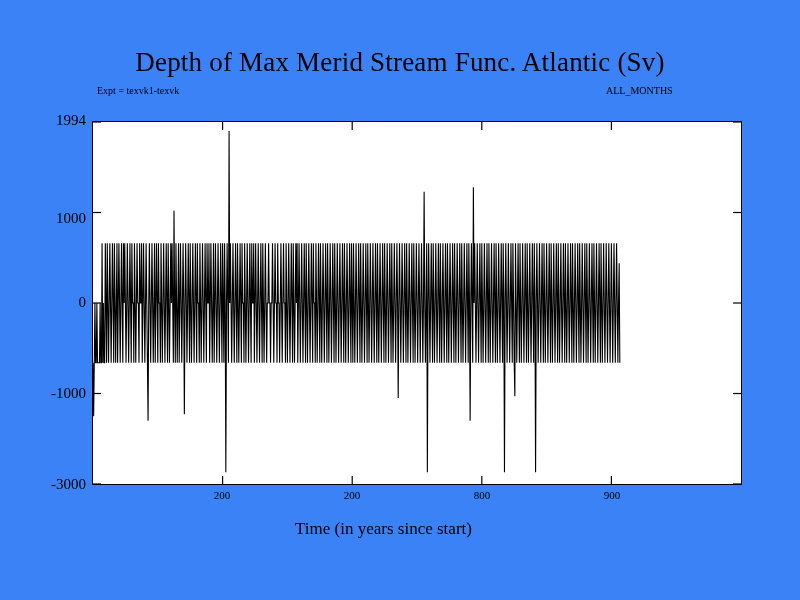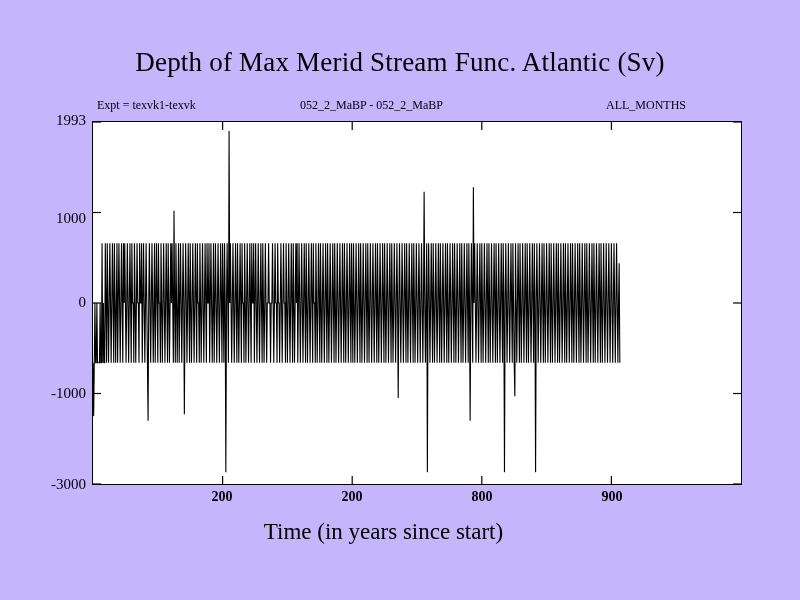--- a/index.html
+++ b/index.html
@@ -11,51 +11,51 @@
     width: 800px;
     height: 600px;
     overflow: hidden;
     font-family: "Liberation Serif", serif;
     color: #000000;
   }
   #page {
     position: relative;
     width: 800px;
     height: 600px;
-    background: #c4b5fd;
+    background: #3b82f6;
   }
   #chart-title {
     position: absolute;
     left: 0;
     top: 47px;
     width: 800px;
     text-align: center;
     font-size: 27px;
     font-family: "Liberation Serif", serif;
     letter-spacing: 0.2px;
     white-space: nowrap;
   }
   .subtitle {
     position: absolute;
-    top: 98px;
-    font-size: 12px;
+    top: 85px;
+    font-size: 10px;
     font-family: "Liberation Serif", serif;
     white-space: nowrap;
   }
   #subtitle-left  { left: 97px; }
   #subtitle-center{ left: 300px; }
   #subtitle-right { left: 606px; }
 
   #xlabel {
     position: absolute;
     left: 0;
     top: 519px;
     width: 767px;
     text-align: center;
-    font-size: 23px;
+    font-size: 17px;
     font-family: "Liberation Serif", serif;
   }
 
   #plot-area {
     position: absolute;
     left: 92px;
     top: 121px;
     width: 650px;
     height: 364px;
     border: 1.5px solid #000000;
@@ -96,36 +96,34 @@
   #xtick-wrap {
     position: absolute;
     left: 92px;
     top: 489px;
     width: 650px;
     height: 24px;
   }
   .xtick-label {
     position: absolute;
     top: 0;
-    font-size: 14px;
+    font-size: 11px;
     font-family: "Liberation Serif", serif;
     transform: translateX(-50%);
     white-space: nowrap;
-    font-weight: bold;
   }
 </style>
 </head>
 <body>
 
 <div id="page">
 
   <div id="chart-title">Depth of Max Merid Stream Func. Atlantic (Sv)</div>
 
   <div class="subtitle" id="subtitle-left">Expt = texvk1-texvk</div>
-  <div class="subtitle" id="subtitle-center">052_2_MaBP - 052_2_MaBP</div>
   <div class="subtitle" id="subtitle-right">ALL_MONTHS</div>
 
   <div id="plot-area">
     <svg id="plot-svg" viewBox="0 0 650 364" preserveAspectRatio="none">
       <g>
         <polyline id="series-path" fill="none" stroke="#000000" stroke-width="1.1" vector-effect="non-scaling-stroke" points="0.00,242.06 0.65,295.75 1.30,242.06 1.95,182.00 2.60,242.06 3.25,242.06 3.90,182.00 4.55,242.06 5.20,242.06 5.85,242.06 6.50,242.06 7.15,182.00 7.80,242.06 8.45,242.06 9.10,121.94 9.75,242.06 10.40,182.00 11.05,242.06 11.70,242.06 12.35,121.94 13.00,182.00 13.65,242.06 14.30,121.94 14.95,182.00 15.60,242.06 16.25,182.00 16.90,121.94 17.55,182.00 18.20,242.06 18.85,182.00 19.50,121.94 20.15,182.00 20.80,242.06 21.45,121.94 22.10,182.00 22.75,242.06 23.40,182.00 24.05,121.94 24.70,242.06 25.35,182.00 26.00,121.94 26.65,182.00 27.30,242.06 27.95,182.00 28.60,121.94 29.25,182.00 29.90,242.06 30.55,121.94 31.20,182.00 31.85,121.94 32.50,182.00 33.15,242.06 33.80,182.00 34.45,121.94 35.10,182.00 35.75,242.06 36.40,182.00 37.05,121.94 37.70,182.00 38.35,242.06 39.00,121.94 39.65,182.00 40.30,182.00 40.95,242.06 41.60,121.94 42.25,182.00 42.90,242.06 43.55,182.00 44.20,121.94 44.85,182.00 45.50,182.00 46.15,242.06 46.80,121.94 47.45,182.00 48.10,182.00 48.75,121.94 49.40,242.06 50.05,182.00 50.70,121.94 51.35,182.00 52.00,242.06 52.65,182.00 53.30,121.94 53.95,182.00 54.60,242.06 55.25,300.30 55.90,182.00 56.55,121.94 57.20,182.00 57.85,242.06 58.50,182.00 59.15,121.94 59.80,182.00 60.45,242.06 61.10,182.00 61.75,121.94 62.40,242.06 63.05,182.00 63.70,121.94 64.35,182.00 65.00,242.06 65.65,121.94 66.30,182.00 66.95,182.00 67.60,242.06 68.25,121.94 68.90,182.00 69.55,242.06 70.20,182.00 70.85,121.94 71.50,182.00 72.15,242.06 72.80,182.00 73.45,121.94 74.10,182.00 74.75,242.06 75.40,121.94 76.05,182.00 76.70,242.06 77.35,182.00 78.00,121.94 78.65,182.00 79.30,121.94 79.95,182.00 80.60,242.06 81.25,89.18 81.90,182.00 82.55,242.06 83.20,121.94 83.85,182.00 84.50,242.06 85.15,182.00 85.80,121.94 86.45,242.06 87.10,182.00 87.75,121.94 88.40,182.00 89.05,242.06 89.70,182.00 90.35,121.94 91.00,182.00 91.65,293.93 92.30,182.00 92.95,121.94 93.60,182.00 94.25,242.06 94.90,182.00 95.55,121.94 96.20,182.00 96.85,242.06 97.50,121.94 98.15,182.00 98.80,242.06 99.45,182.00 100.10,121.94 100.75,182.00 101.40,242.06 102.05,182.00 102.70,121.94 103.35,182.00 104.00,242.06 104.65,121.94 105.30,182.00 105.95,182.00 106.60,242.06 107.25,121.94 107.90,182.00 108.55,242.06 109.20,182.00 109.85,121.94 110.50,182.00 111.15,242.06 111.80,182.00 112.45,121.94 113.10,182.00 113.75,242.06 114.40,121.94 115.05,182.00 115.70,182.00 116.35,121.94 117.00,242.06 117.65,182.00 118.30,121.94 118.95,182.00 119.60,242.06 120.25,182.00 120.90,121.94 121.55,242.06 122.20,182.00 122.85,121.94 123.50,182.00 124.15,242.06 124.80,182.00 125.45,121.94 126.10,182.00 126.75,242.06 127.40,182.00 128.05,121.94 128.70,182.00 129.35,242.06 130.00,121.94 130.65,182.00 131.30,242.06 131.95,121.94 132.60,182.00 133.25,352.17 133.90,182.00 134.55,121.94 135.20,182.00 135.85,242.06 136.50,9.10 137.15,182.00 137.80,121.94 138.45,182.00 139.10,242.06 139.75,182.00 140.40,121.94 141.05,182.00 141.70,242.06 142.35,182.00 143.00,121.94 143.65,182.00 144.30,242.06 144.95,121.94 145.60,182.00 146.25,242.06 146.90,182.00 147.55,121.94 148.20,182.00 148.85,242.06 149.50,121.94 150.15,182.00 150.80,182.00 151.45,242.06 152.10,121.94 152.75,182.00 153.40,242.06 154.05,182.00 154.70,121.94 155.35,182.00 156.00,242.06 156.65,182.00 157.30,121.94 157.95,182.00 158.60,242.06 159.25,121.94 159.90,182.00 160.55,182.00 161.20,121.94 161.85,242.06 162.50,182.00 163.15,121.94 163.80,182.00 164.45,242.06 165.10,182.00 165.75,121.94 166.40,182.00 167.05,242.06 167.70,182.00 168.35,121.94 169.00,182.00 169.65,242.06 170.30,121.94 170.95,182.00 171.60,242.06 172.25,182.00 172.90,121.94 173.55,182.00 174.20,242.06 174.85,182.00 175.50,182.00 176.15,121.94 176.80,182.00 177.45,182.00 178.10,242.06 178.75,182.00 179.40,182.00 180.05,121.94 180.70,182.00 181.35,242.06 182.00,182.00 182.65,121.94 183.30,182.00 183.95,182.00 184.60,242.06 185.25,121.94 185.90,182.00 186.55,182.00 187.20,242.06 187.85,182.00 188.50,121.94 189.15,182.00 189.80,242.06 190.45,182.00 191.10,121.94 191.75,182.00 192.40,182.00 193.05,242.06 193.70,121.94 194.35,182.00 195.00,242.06 195.65,182.00 196.30,121.94 196.95,182.00 197.60,242.06 198.25,182.00 198.90,121.94 199.55,182.00 200.20,242.06 200.85,121.94 201.50,182.00 202.15,242.06 202.80,182.00 203.45,121.94 204.10,182.00 204.75,121.94 205.40,242.06 206.05,182.00 206.70,121.94 207.35,182.00 208.00,242.06 208.65,182.00 209.30,121.94 209.95,182.00 210.60,242.06 211.25,182.00 211.90,121.94 212.55,182.00 213.20,242.06 213.85,121.94 214.50,182.00 215.15,242.06 215.80,182.00 216.45,121.94 217.10,182.00 217.75,242.06 218.40,182.00 219.05,121.94 219.70,182.00 220.35,242.06 221.00,121.94 221.65,182.00 222.30,182.00 222.95,242.06 223.60,121.94 224.25,182.00 224.90,242.06 225.55,182.00 226.20,121.94 226.85,182.00 227.50,242.06 228.15,121.94 228.80,182.00 229.45,242.06 230.10,182.00 230.75,121.94 231.40,182.00 232.05,242.06 232.70,182.00 233.35,121.94 234.00,182.00 234.65,242.06 235.30,121.94 235.95,182.00 236.60,242.06 237.25,182.00 237.90,121.94 238.55,182.00 239.20,242.06 239.85,182.00 240.50,121.94 241.15,182.00 241.80,242.06 242.45,121.94 243.10,182.00 243.75,242.06 244.40,182.00 245.05,121.94 245.70,182.00 246.35,242.06 247.00,182.00 247.65,121.94 248.30,182.00 248.95,242.06 249.60,182.00 250.25,121.94 250.90,182.00 251.55,242.06 252.20,121.94 252.85,182.00 253.50,242.06 254.15,182.00 254.80,121.94 255.45,182.00 256.10,242.06 256.75,182.00 257.40,121.94 258.05,182.00 258.70,242.06 259.35,121.94 260.00,182.00 260.65,242.06 261.30,121.94 261.95,182.00 262.60,242.06 263.25,182.00 263.90,121.94 264.55,182.00 265.20,242.06 265.85,182.00 266.50,121.94 267.15,182.00 267.80,242.06 268.45,121.94 269.10,182.00 269.75,242.06 270.40,182.00 271.05,121.94 271.70,182.00 272.35,242.06 273.00,182.00 273.65,121.94 274.30,182.00 274.95,242.06 275.60,121.94 276.25,182.00 276.90,242.06 277.55,182.00 278.20,121.94 278.85,182.00 279.50,242.06 280.15,182.00 280.80,121.94 281.45,182.00 282.10,242.06 282.75,182.00 283.40,121.94 284.05,182.00 284.70,242.06 285.35,121.94 286.00,182.00 286.65,242.06 287.30,182.00 287.95,121.94 288.60,182.00 289.25,242.06 289.90,182.00 290.55,121.94 291.20,182.00 291.85,242.06 292.50,121.94 293.15,182.00 293.80,242.06 294.45,182.00 295.10,121.94 295.75,182.00 296.40,242.06 297.05,182.00 297.70,121.94 298.35,182.00 299.00,242.06 299.65,121.94 300.30,182.00 300.95,242.06 301.60,182.00 302.25,121.94 302.90,182.00 303.55,242.06 304.20,182.00 304.85,121.94 305.50,182.00 306.15,277.55 306.80,182.00 307.45,121.94 308.10,182.00 308.75,242.06 309.40,182.00 310.05,121.94 310.70,182.00 311.35,242.06 312.00,182.00 312.65,121.94 313.30,182.00 313.95,242.06 314.60,121.94 315.25,182.00 315.90,242.06 316.55,182.00 317.20,121.94 317.85,182.00 318.50,242.06 319.15,182.00 319.80,121.94 320.45,182.00 321.10,242.06 321.75,121.94 322.40,182.00 323.05,242.06 323.70,182.00 324.35,121.94 325.00,182.00 325.65,242.06 326.30,182.00 326.95,121.94 327.60,182.00 328.25,242.06 328.90,182.00 329.55,121.94 330.20,182.00 330.85,242.06 331.50,182.00 332.15,70.07 332.80,182.00 333.45,242.06 334.10,182.00 334.75,121.94 335.40,352.17 336.05,182.00 336.70,121.94 337.35,182.00 338.00,242.06 338.65,182.00 339.30,121.94 339.95,182.00 340.60,242.06 341.25,121.94 341.90,182.00 342.55,242.06 343.20,182.00 343.85,121.94 344.50,182.00 345.15,242.06 345.80,182.00 346.45,121.94 347.10,182.00 347.75,242.06 348.40,121.94 349.05,182.00 349.70,242.06 350.35,182.00 351.00,121.94 351.65,182.00 352.30,242.06 352.95,182.00 353.60,121.94 354.25,182.00 354.90,242.06 355.55,121.94 356.20,182.00 356.85,242.06 357.50,182.00 358.15,121.94 358.80,182.00 359.45,242.06 360.10,182.00 360.75,121.94 361.40,182.00 362.05,242.06 362.70,121.94 363.35,182.00 364.00,242.06 364.65,182.00 365.30,121.94 365.95,182.00 366.60,242.06 367.25,182.00 367.90,121.94 368.55,182.00 369.20,242.06 369.85,121.94 370.50,182.00 371.15,242.06 371.80,182.00 372.45,121.94 373.10,182.00 373.75,242.06 374.40,182.00 375.05,121.94 375.70,182.00 376.35,242.06 377.00,121.94 377.65,182.00 378.30,300.30 378.95,182.00 379.60,121.94 380.25,182.00 380.90,242.06 381.55,65.52 382.20,182.00 382.85,121.94 383.50,182.00 384.15,242.06 384.80,182.00 385.45,121.94 386.10,182.00 386.75,242.06 387.40,182.00 388.05,121.94 388.70,182.00 389.35,242.06 390.00,121.94 390.65,182.00 391.30,242.06 391.95,182.00 392.60,121.94 393.25,182.00 393.90,242.06 394.55,182.00 395.20,121.94 395.85,182.00 396.50,242.06 397.15,121.94 397.80,182.00 398.45,242.06 399.10,182.00 399.75,121.94 400.40,182.00 401.05,242.06 401.70,182.00 402.35,121.94 403.00,182.00 403.65,242.06 404.30,121.94 404.95,182.00 405.60,242.06 406.25,182.00 406.90,121.94 407.55,182.00 408.20,242.06 408.85,182.00 409.50,121.94 410.15,182.00 410.80,242.06 411.45,121.94 412.10,182.00 412.75,352.17 413.40,182.00 414.05,121.94 414.70,182.00 415.35,242.06 416.00,182.00 416.65,121.94 417.30,182.00 417.95,242.06 418.60,182.00 419.25,121.94 419.90,182.00 420.55,242.06 421.20,121.94 421.85,182.00 422.50,242.06 423.15,275.73 423.80,121.94 424.45,182.00 425.10,242.06 425.75,182.00 426.40,121.94 427.05,182.00 427.70,242.06 428.35,121.94 429.00,182.00 429.65,242.06 430.30,182.00 430.95,121.94 431.60,182.00 432.25,242.06 432.90,182.00 433.55,121.94 434.20,182.00 434.85,242.06 435.50,121.94 436.15,182.00 436.80,242.06 437.45,182.00 438.10,121.94 438.75,182.00 439.40,242.06 440.05,182.00 440.70,121.94 441.35,182.00 442.00,242.06 442.65,121.94 443.30,182.00 443.95,352.17 444.60,182.00 445.25,121.94 445.90,182.00 446.55,242.06 447.20,182.00 447.85,121.94 448.50,182.00 449.15,242.06 449.80,182.00 450.45,121.94 451.10,182.00 451.75,242.06 452.40,121.94 453.05,182.00 453.70,242.06 454.35,182.00 455.00,121.94 455.65,182.00 456.30,242.06 456.95,182.00 457.60,121.94 458.25,182.00 458.90,242.06 459.55,121.94 460.20,182.00 460.85,242.06 461.50,182.00 462.15,121.94 462.80,182.00 463.45,242.06 464.10,182.00 464.75,121.94 465.40,182.00 466.05,242.06 466.70,121.94 467.35,182.00 468.00,242.06 468.65,182.00 469.30,121.94 469.95,182.00 470.60,242.06 471.25,182.00 471.90,121.94 472.55,182.00 473.20,242.06 473.85,121.94 474.50,182.00 475.15,242.06 475.80,182.00 476.45,121.94 477.10,182.00 477.75,242.06 478.40,182.00 479.05,121.94 479.70,182.00 480.35,242.06 481.00,121.94 481.65,182.00 482.30,242.06 482.95,182.00 483.60,121.94 484.25,182.00 484.90,242.06 485.55,182.00 486.20,121.94 486.85,182.00 487.50,242.06 488.15,121.94 488.80,182.00 489.45,242.06 490.10,182.00 490.75,121.94 491.40,182.00 492.05,242.06 492.70,182.00 493.35,121.94 494.00,182.00 494.65,242.06 495.30,121.94 495.95,182.00 496.60,242.06 497.25,182.00 497.90,121.94 498.55,182.00 499.20,242.06 499.85,182.00 500.50,121.94 501.15,182.00 501.80,242.06 502.45,121.94 503.10,182.00 503.75,242.06 504.40,182.00 505.05,121.94 505.70,182.00 506.35,242.06 507.00,182.00 507.65,121.94 508.30,182.00 508.95,242.06 509.60,121.94 510.25,182.00 510.90,242.06 511.55,182.00 512.20,121.94 512.85,182.00 513.50,242.06 514.15,182.00 514.80,121.94 515.45,182.00 516.10,242.06 516.75,182.00 517.40,121.94 518.05,182.00 518.70,242.06 519.35,182.00 520.00,121.94 520.65,182.00 521.30,242.06 521.95,182.00 522.60,121.94 523.25,182.00 523.90,242.06 524.55,182.00 525.20,121.94 525.85,182.00 526.50,242.06 527.15,182.00 527.80,141.96 528.45,242.06 529.10,NaN 529.75,NaN 530.40,NaN 531.05,NaN 531.70,NaN 532.35,NaN 533.00,NaN 533.65,NaN 534.30,NaN 534.95,NaN 535.60,NaN 536.25,NaN 536.90,NaN 537.55,NaN 538.20,NaN 538.85,NaN 539.50,NaN 540.15,NaN 540.80,NaN 541.45,NaN 542.10,NaN 542.75,NaN 543.40,NaN 544.05,NaN 544.70,NaN 545.35,NaN 546.00,NaN 546.65,NaN 547.30,NaN 547.95,NaN 548.60,NaN 549.25,NaN 549.90,NaN 550.55,NaN 551.20,NaN 551.85,NaN 552.50,NaN 553.15,NaN 553.80,NaN 554.45,NaN 555.10,NaN 555.75,NaN 556.40,NaN 557.05,NaN 557.70,NaN 558.35,NaN 559.00,NaN 559.65,NaN 560.30,NaN 560.95,NaN 561.60,NaN 562.25,NaN 562.90,NaN 563.55,NaN 564.20,NaN 564.85,NaN 565.50,NaN 566.15,NaN 566.80,NaN 567.45,NaN 568.10,NaN 568.75,NaN 569.40,NaN 570.05,NaN 570.70,NaN 571.35,NaN 572.00,NaN 572.65,NaN 573.30,NaN 573.95,NaN 574.60,NaN 575.25,NaN 575.90,NaN 576.55,NaN 577.20,NaN 577.85,NaN 578.50,NaN 579.15,NaN 579.80,NaN 580.45,NaN 581.10,NaN 581.75,NaN 582.40,NaN 583.05,NaN 583.70,NaN 584.35,NaN 585.00,NaN 585.65,NaN 586.30,NaN 586.95,NaN 587.60,NaN 588.25,NaN 588.90,NaN 589.55,NaN 590.20,NaN 590.85,NaN 591.50,NaN 592.15,NaN 592.80,NaN 593.45,NaN 594.10,NaN 594.75,NaN 595.40,NaN 596.05,NaN 596.70,NaN 597.35,NaN 598.00,NaN 598.65,NaN 599.30,NaN 599.95,NaN 600.60,NaN 601.25,NaN 601.90,NaN 602.55,NaN 603.20,NaN 603.85,NaN 604.50,NaN 605.15,NaN 605.80,NaN 606.45,NaN 607.10,NaN 607.75,NaN 608.40,NaN 609.05,NaN 609.70,NaN 610.35,NaN 611.00,NaN 611.65,NaN 612.30,NaN 612.95,NaN 613.60,NaN 614.25,NaN 614.90,NaN 615.55,NaN 616.20,NaN 616.85,NaN 617.50,NaN 618.15,NaN 618.80,NaN 619.45,NaN 620.10,NaN 620.75,NaN 621.40,NaN 622.05,NaN 622.70,NaN 623.35,NaN 624.00,NaN 624.65,NaN 625.30,NaN 625.95,NaN 626.60,NaN 627.25,NaN 627.90,NaN 628.55,NaN 629.20,NaN 629.85,NaN 630.50,NaN 631.15,NaN 631.80,NaN 632.45,NaN 633.10,NaN 633.75,NaN 634.40,NaN 635.05,NaN 635.70,NaN 636.35,NaN 637.00,NaN 637.65,NaN 638.30,NaN 638.95,NaN 639.60,NaN 640.25,NaN 640.90,NaN 641.55,NaN 642.20,NaN 642.85,NaN 643.50,NaN 644.15,NaN 644.80,NaN 645.45,NaN 646.10,NaN 646.75,NaN 647.40,NaN 648.05,NaN 648.70,NaN 649.35,NaN"></polyline>
       </g>
       <g stroke="#000000" stroke-width="1.2" vector-effect="non-scaling-stroke">
         <g id="xticks-svg">
             <line x1="130" y1="364" x2="130" y2="356"></line>
@@ -151,21 +149,21 @@
           </g>
       </g>
     </svg>
   </div>
 
   <div id="ytick-wrap">
       <div class="ytick-row ytick-label" style="top: 364px;">-3000</div>
       <div class="ytick-row ytick-label" style="top: 273px;">-1000</div>
       <div class="ytick-row ytick-label" style="top: 182px;">0</div>
       <div class="ytick-row ytick-label" style="top: 98px;">1000</div>
-      <div class="ytick-row ytick-label" style="top: 0px;">1993</div>
+      <div class="ytick-row ytick-label" style="top: 0px;">1994</div>
     </div>
   <div id="xtick-wrap">
       <div class="xtick-label" style="left: 130px;">200</div>
       <div class="xtick-label" style="left: 260px;">200</div>
       <div class="xtick-label" style="left: 390px;">800</div>
       <div class="xtick-label" style="left: 520px;">900</div>
     </div>
 
   <div id="xlabel">Time (in years since start)</div>
 

